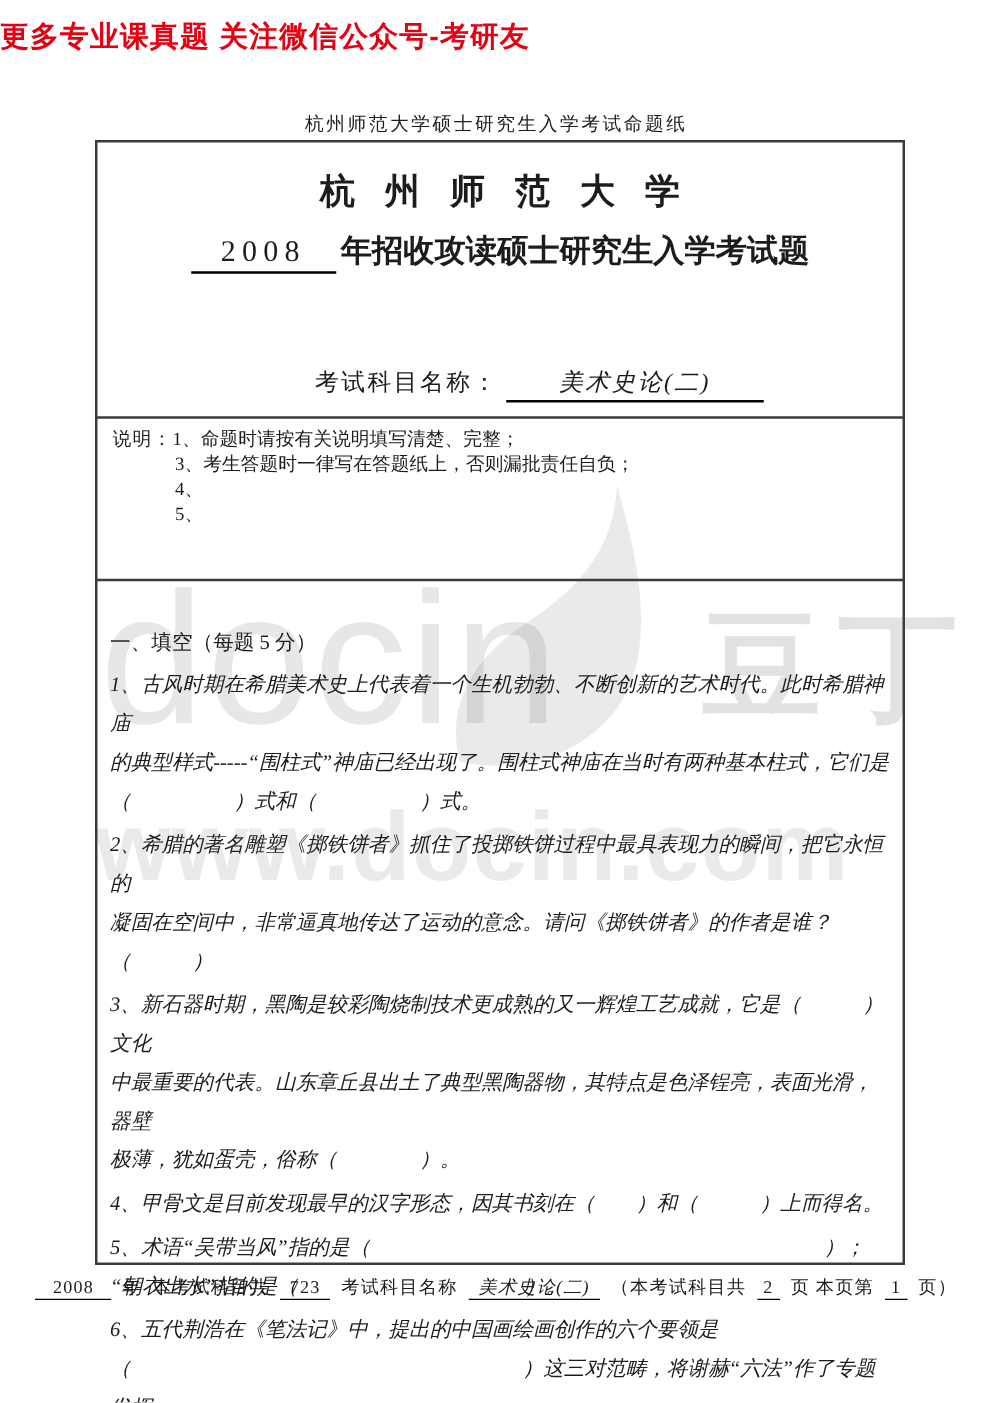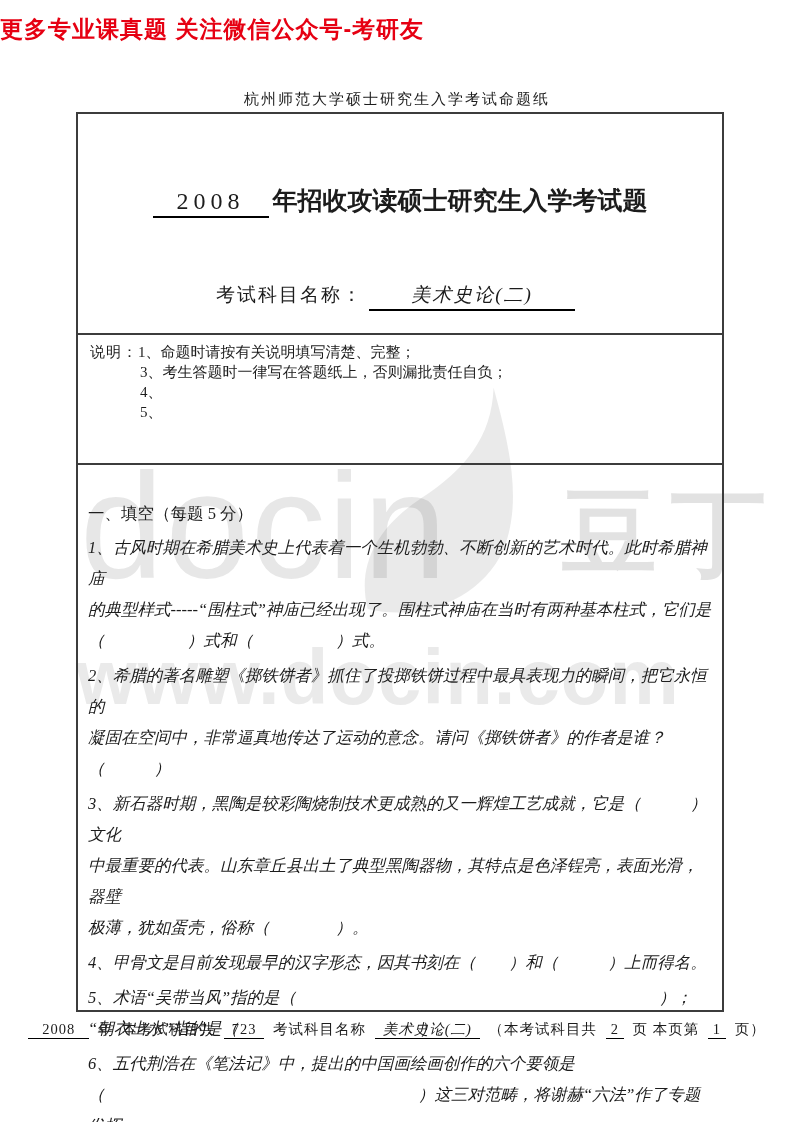--- a/index.html
+++ b/index.html
@@ -49,21 +49,21 @@
   .exam-year {
     font-family:"Liberation Serif","DejaVu Serif",serif;
     font-weight:normal; font-size:24px;
     border-bottom:2px solid #000;
     padding:0 24px 2px 24px; letter-spacing:5px;
     margin-right:4px;
   }
 
   .field-row { position:absolute; left:138px; font-size:19px; letter-spacing:2px; }
   .field-row.code-row { top:143px; }
-  .field-row.name-row { top:168px; }
+  .field-row.name-row { top:179px;margin-left:36px; }
   .field-value {
     display:inline-block; width:218px; text-align:center;
     border-bottom:2px solid #000; padding-bottom:1px;
     margin-left:6px; letter-spacing:2px;
   }
   .name-row .field-value { width:206px; font-style:italic; }
 
   .divider { position:absolute; left:-1px; width:646px; border-top:2px solid #3c3c3c; }
   .divider.d1 { top:219px; }
   .divider.d2 { top:349px; }
@@ -124,20 +124,21 @@
 <body>
 
 <div class="content-layer">
 
   <div class="promo">更多专业课真题 关注微信公众号-考研友</div>
 
   <div class="sheet-header">杭州师范大学硕士研究生入学考试命题纸</div>
 
   <div class="main-box">
 
+    <div class="uni-title">杭州师范大学</div>
 
     <div class="exam-title-row">
       <span class="exam-year">2008</span><span>年招收攻读硕士研究生入学考试题</span>
     </div>
 
 
     <div class="field-row name-row">
       <span>考试科目名称：</span><span class="field-value">美术史论(二)</span>
     </div>
 

